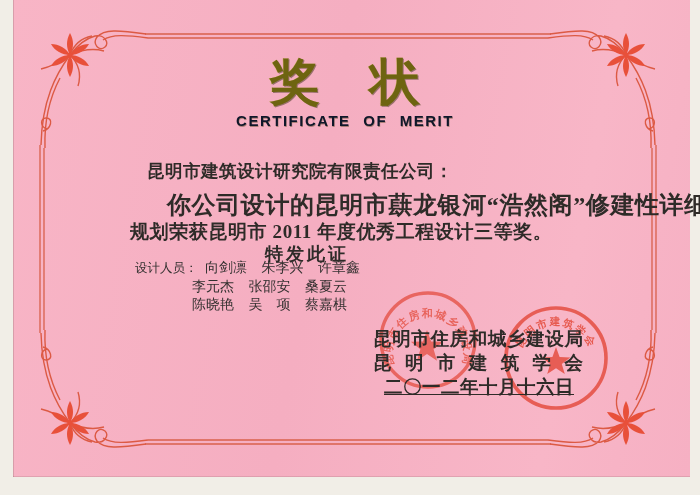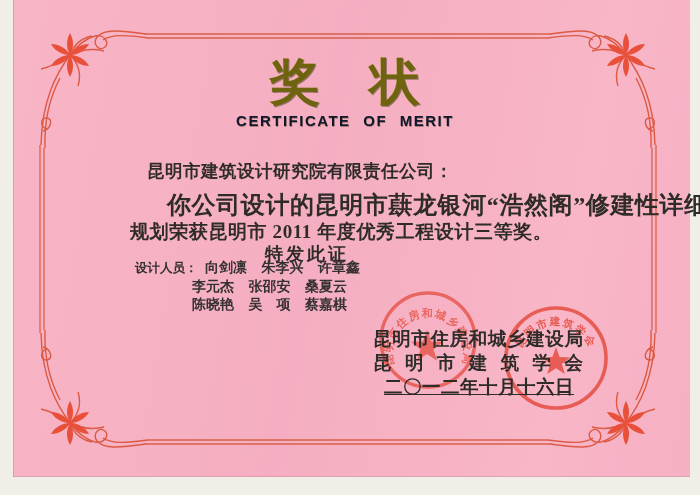--- a/index.html
+++ b/index.html
@@ -24,21 +24,21 @@
   .title-en{
     position:absolute;left:0;top:112px;width:690px;text-align:center;
     font-family:"Liberation Sans","DejaVu Sans",sans-serif;
     font-weight:700;font-size:15px;letter-spacing:1.5px;word-spacing:7px;color:#0f172a;
     text-shadow:0.5px 0.5px 0 rgba(60,52,6,.4);
   }
   .recipient{left:132px;top:159px;font-size:17.5px;font-weight:700;letter-spacing:0.5px;margin-left:15px;}
   .para1{left:167px;top:189px;font-size:24px;font-weight:700;letter-spacing:0.6px;}
   .para2{left:130px;top:219px;font-size:19px;font-weight:700;letter-spacing:0.6px;}
   .closing{left:265px;top:242px;font-size:18px;font-weight:700;letter-spacing:3px;}
-  .designers{left:135px;top:259px;font-size:14px;font-weight:700;line-height:18.5px;color:#343130;}
+  .designers{left:135px;top:259px;font-size:14px;font-weight:400;line-height:18.5px;color:#343130;}
   .designers .lbl{font-size:12.5px;margin-right:4px;}
   .designers .nm{display:inline-block;min-width:44px;margin-right:9px;}
   .designers .indent{padding-left:57px;}
   .issuer{left:373px;top:327px;width:210px;font-size:18.5px;font-weight:700;line-height:24px;color:#2e2b28;}
   .issuer .just{text-align:justify;text-align-last:justify;}
   .issuer .date{width:186px;margin-left:11px;letter-spacing:0.5px;text-decoration:underline;}
 </style>
 </head>
 <body>
 

